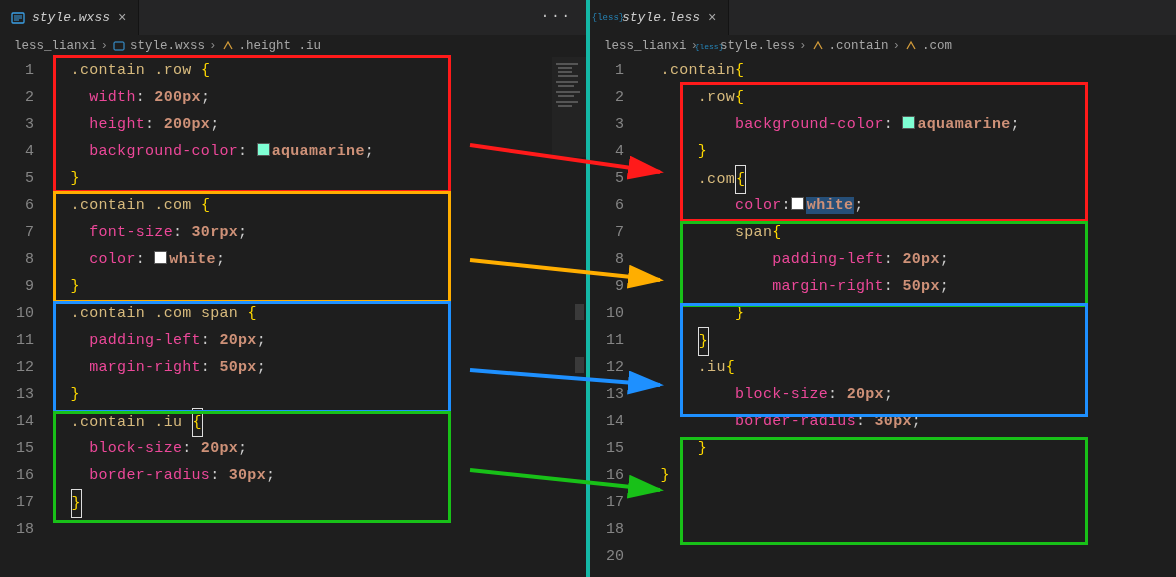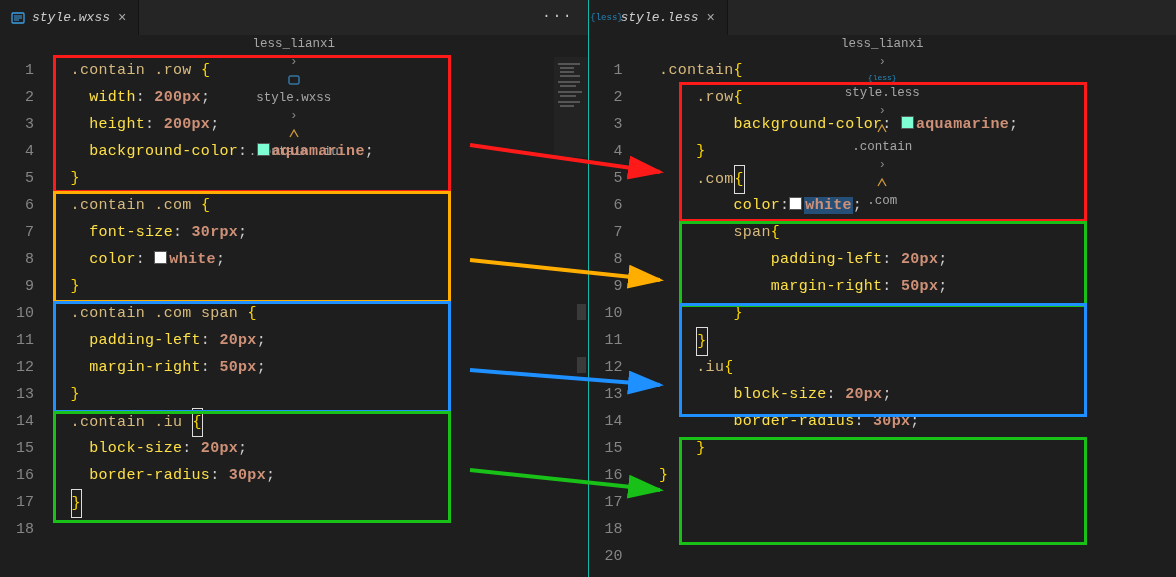--- a/index.html
+++ b/index.html
@@ -13,21 +13,21 @@
     height: 577px;
     display: flex;
   }
   .pane {
     flex: 1;
     position: relative;
     display: flex;
     flex-direction: column;
     min-width: 0;
   }
-  .pane-left { border-right: 1px solid #14b8a6; }
+  .pane-left { border-right: 4px solid #14b8a6; }
   .tabbar {
     display: flex;
     align-items: center;
     background: #252526;
     height: 35px;
     position: relative;
   }
   .tab {
     display: flex;
     align-items: center;
@@ -52,21 +52,20 @@
   }
   .breadcrumb {
     display: flex;
     align-items: center;
     gap: 4px;
     padding: 2px 14px 2px 14px;
     font-size: 12.5px;
     color: #a6a6a6;
     height: 22px;
     background: #1e1e1e;
-    flex-direction: column;
   }
   .breadcrumb .sep { color: #888; }
   .bc-icon { width:14px; height:14px; display:inline-flex; align-items:center; justify-content:center;}
   .editor {
     position: relative;
     flex: 1;
     display: flex;
   }
   .gutter {
     width: 52px;
@@ -78,21 +77,21 @@
   .gutter div, .codeline {
     height: 27px;
     line-height: 27px;
     font-size: 15px;
     white-space: pre;
   }
   .gutter div { padding-right: 18px; }
   .codelines { flex:1; position:relative; }
   .codeline { font-size: 15px; letter-spacing: 0.3px;}
   .sel { color:#d7ba7d;}
-  .prop{ color:#fde047;}
+  .prop{ color:#ec4899;}
   .val { color:#ce9178;font-weight:bold;}
   .punc{ color:#ffd900;}
   .txt { color:#cccccc;}
   .swatch {
     display:inline-block; width:13px; height:13px; vertical-align:-1px;
     border:1px solid #555; margin-right:2px;
   }
   .annot-box {
     position:absolute;
     border:3px solid;
@@ -143,21 +142,21 @@
           <rect x="2" y="3" width="10" height="8" rx="1" fill="none" stroke="#3ba0e6" stroke-width="1"></rect>
         </svg>
       </span>
     <span>style.wxss</span>
     <span class="sep">›</span>
     <span class="bc-icon">
         <svg width="14" height="14">
           <path d="M3 10l4-7 4 7" fill="none" stroke="#d19a3a" stroke-width="1.3"></path>
         </svg>
       </span>
-    <span>.contain .iu</span>
+    <span>.height .iu</span>
   </div>
   <div class="editor">
     <div class="gutter" id="gl">
         <div>1</div>
         <div>2</div>
         <div>3</div>
         <div>4</div>
         <div>5</div>
         <div>6</div>
         <div>7</div>

